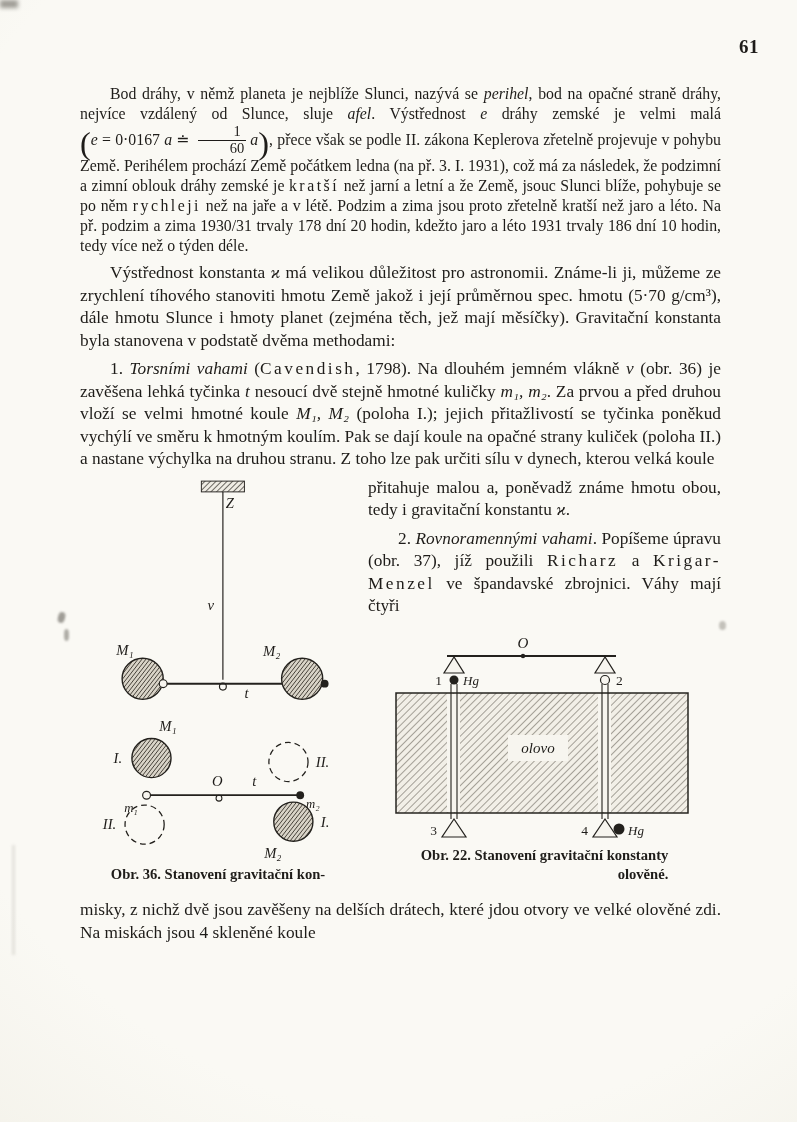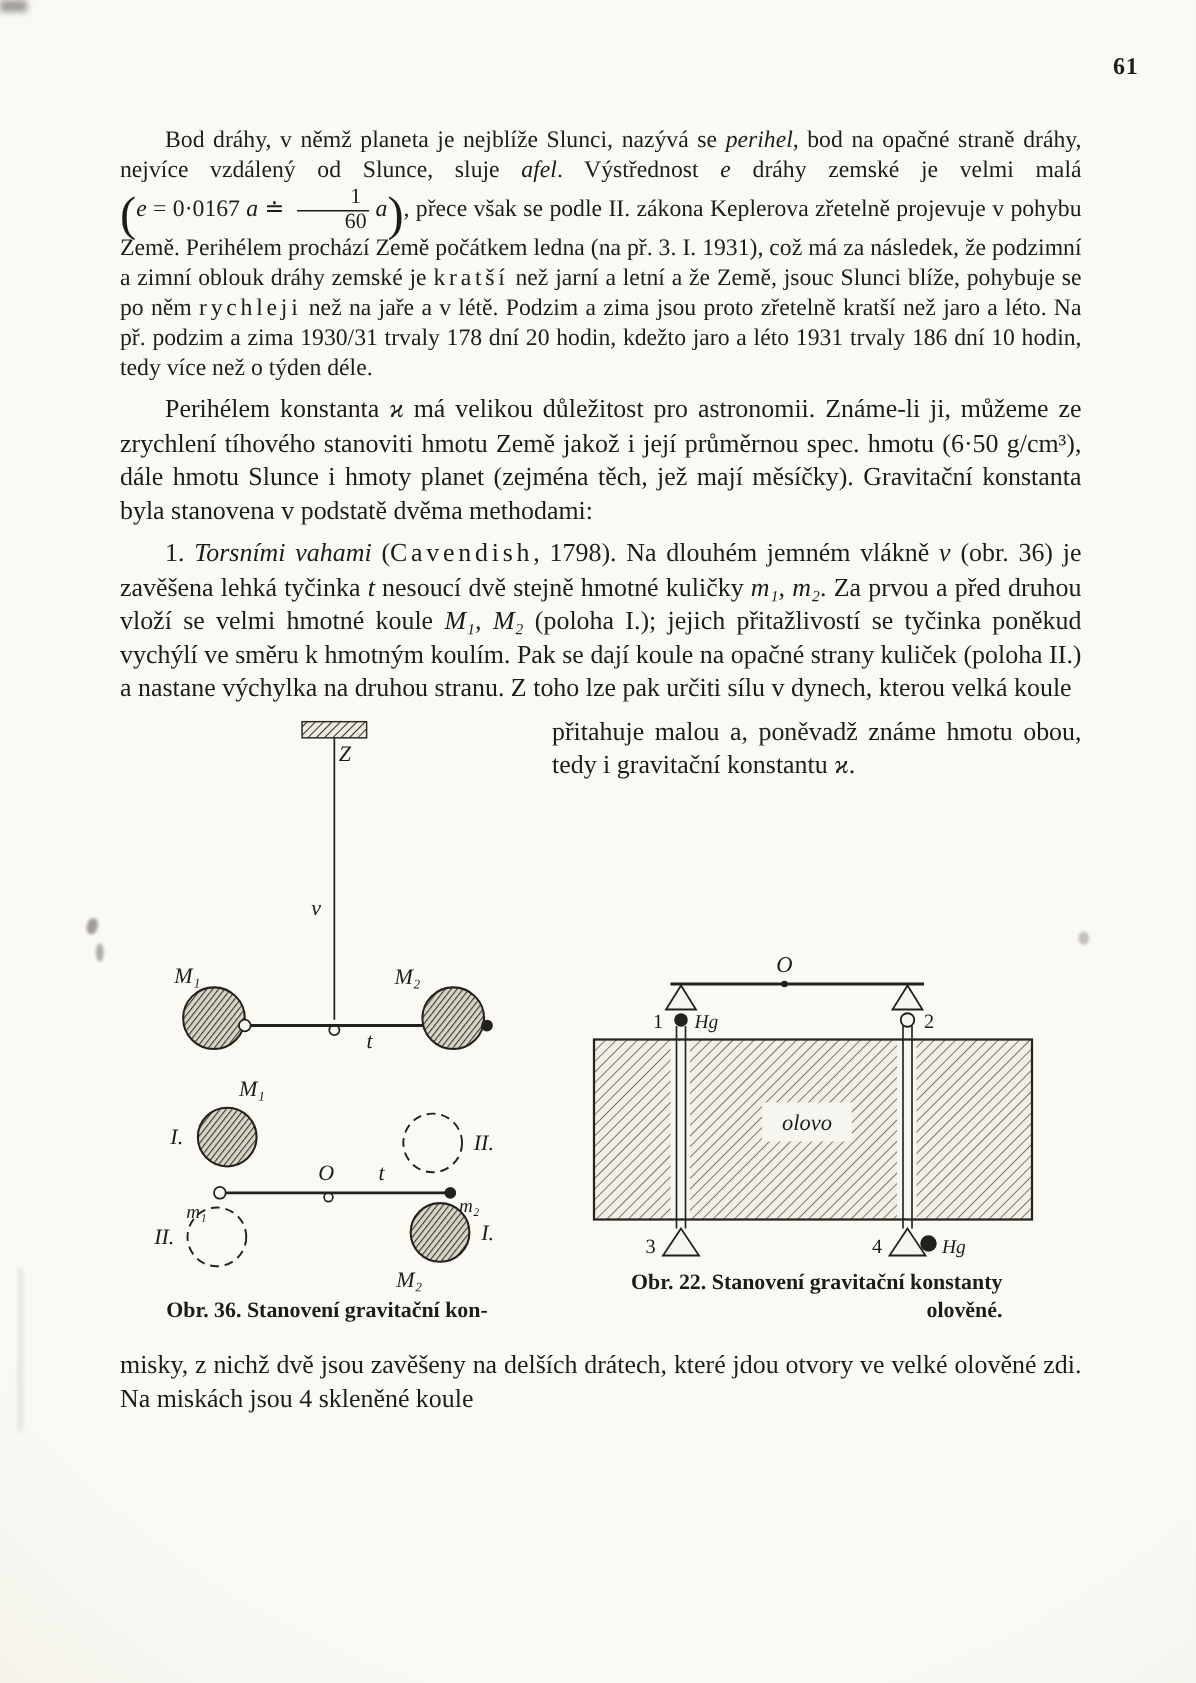--- a/index.html
+++ b/index.html
@@ -11,21 +11,21 @@
     position:relative;
     overflow:hidden;
   }
   .page {
     position:absolute; inset:0;
     background: radial-gradient(130% 105% at 55% 42%, #faf9f4 55%, #eae7db 100%);
     padding:34px 76px 0 80px;
   }
   .page-number {
     position:absolute; top:36px; right:38px;
-    font-size:16px; font-weight:bold; letter-spacing:.5px;
+    font-size:19px; font-weight:bold; letter-spacing:.5px;
   }
   .para { text-align:justify; }
   .small { font-size:15.8px; line-height:20px; }
   .main  { font-size:17.3px; line-height:22.5px; }
   .indent { text-indent:30px; }
   .mt { margin-top:6px; }
   .first { margin-top:50px;font-family:Liberation Serif, serif; }
   .sp { letter-spacing:2.5px; }
   i { font-style:italic; }
   .formula { white-space:nowrap; }
@@ -54,21 +54,21 @@
 </style>
 </head>
 <body>
 
 <div class="page">
 
   <div class="page-number">61</div>
 
   <p class="para small indent first"><span>Bod dráhy, v němž planeta je nejblíže Slunci, nazývá se </span><i>perihel</i><span>, bod na opačné straně dráhy, nejvíce vzdálený od Slunce, sluje </span><i>afel</i><span>. Výstřednost </span><i>e</i><span> dráhy zemské je velmi malá </span><span class="formula"><span class="paren">(</span><i>e</i><span> = 0·0167 </span><i>a</i><span> ≐ </span><span class="frac"><span class="num">1</span><span class="den">60</span></span><i>a</i><span class="paren">)</span></span><span>, přece však se podle II. zákona Keplerova zřetelně projevuje v pohybu Země. Perihélem prochází Země počátkem ledna (na př. 3. I. 1931), což má za následek, že podzimní a zimní oblouk dráhy zemské je </span><span class="sp">kratší</span><span> než jarní a letní a že Země, jsouc Slunci blíže, pohybuje se po něm </span><span class="sp">rychleji</span><span> než na jaře a v létě. Podzim a zima jsou proto zřetelně kratší než jaro a léto. Na př. podzim a zima 1930/31 trvaly 178 dní 20 hodin, kdežto jaro a léto 1931 trvaly 186 dní 10 hodin, tedy více než o týden déle.</span></p>
 
-  <p class="para main indent mt"><span>Perihélem konstanta </span><i>ϰ</i><span> má velikou důležitost pro astronomii. Známe-li ji, můžeme ze zrychlení tíhového stanoviti hmotu Země jakož i její průměrnou spec. hmotu (6·50 g/cm³), dále hmotu Slunce i hmoty planet (zejména těch, jež mají měsíčky). Gravitační konstanta byla stanovena v podstatě dvěma methodami:</span></p>
+  <p class="para main indent mt"><span>Výstřednost konstanta </span><i>ϰ</i><span> má velikou důležitost pro astronomii. Známe-li ji, můžeme ze zrychlení tíhového stanoviti hmotu Země jakož i její průměrnou spec. hmotu (5·70 g/cm³), dále hmotu Slunce i hmoty planet (zejména těch, jež mají měsíčky). Gravitační konstanta byla stanovena v podstatě dvěma methodami:</span></p>
 
   <p class="para main indent mt"><span>1. </span><i>Torsními vahami</i><span> (</span><span class="sp">Cavendish</span><span>, 1798). Na dlouhém jemném vlákně </span><i>v</i><span> (obr. 36) je zavěšena lehká tyčinka </span><i>t</i><span> nesoucí dvě stejně hmotné kuličky </span><i>m₁, m₂</i><span>. Za prvou a před druhou vloží se velmi hmotné koule </span><i>M₁, M₂</i><span> (poloha I.); jejich přitažlivostí se tyčinka poněkud vychýlí ve směru k hmotným koulím. Pak se dají koule na opačné strany kuliček (poloha II.) a nastane výchylka na druhou stranu. Z toho lze pak určiti sílu v dynech, kterou velká koule</span></p>
 
   <div class="columns">
 
     <div class="col-left">
       <svg width="274" height="384" viewBox="0 0 280 392" xmlns="http://www.w3.org/2000/svg">
         <defs>
           <pattern id="hatch36s" width="4" height="4" patternUnits="userSpaceOnUse" patternTransform="rotate(45)">
             <rect width="4" height="4" fill="#efece4"></rect>
@@ -113,20 +113,21 @@
         <text x="245" y="357" class="flbl">I.</text>
         <text x="196" y="389" text-anchor="middle" class="flbl">M₂</text>
       </svg>
       <div class="caption">
         <span class="cap-line">Obr. 36. Stanovení gravitační kon-</span>
       </div>
     </div>
 
     <div class="col-right">
       <p class="para main"><span>přitahuje malou a, poněvadž známe hmotu obou, tedy i gravitační konstantu </span><i>ϰ</i><span>.</span></p>
+      <p class="para main indent mt"><span>2. </span><i>Rovnoramennými vahami</i><span>. Popíšeme úpravu (obr. 37), jíž použili </span><span class="sp">Richarz</span><span> a </span><span class="sp">Krigar-Menzel</span><span> ve špandavské zbrojnici. Váhy mají čtyři</span></p>
 
       <div class="fig-block fig37-block">
         <svg width="310" height="206" viewBox="0 0 310 206" xmlns="http://www.w3.org/2000/svg">
           <defs>
             <pattern id="wallhatch37" width="5" height="5" patternUnits="userSpaceOnUse" patternTransform="rotate(45)">
               <rect width="5" height="5" fill="#f2efe7"></rect>
               <line x1="0" y1="0" x2="0" y2="5" stroke="#555045" stroke-width="1"></line>
             </pattern>
           </defs>
           <rect x="6" y="57" width="292" height="120" fill="url(#wallhatch37)" stroke="#26241f" stroke-width="1.5"></rect>

